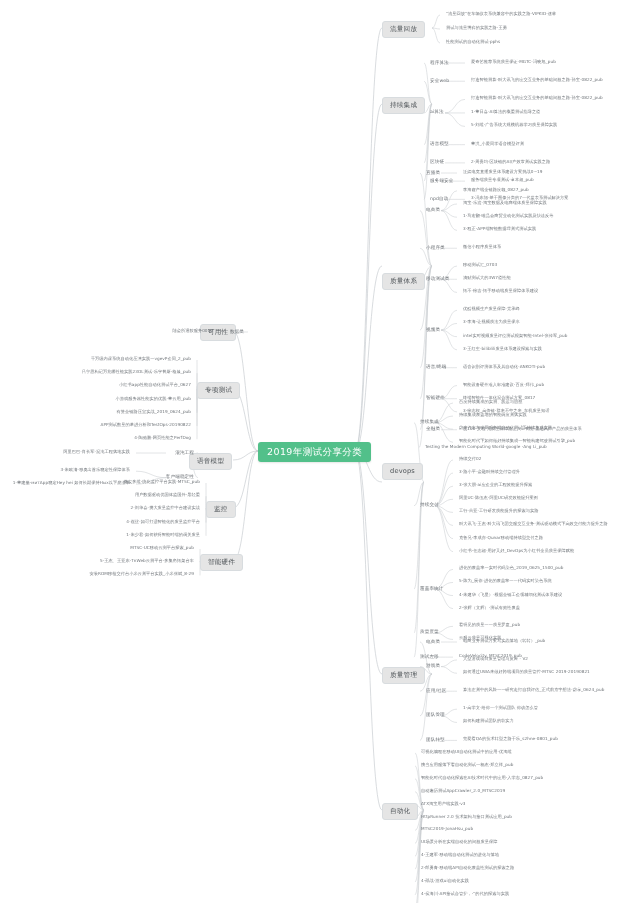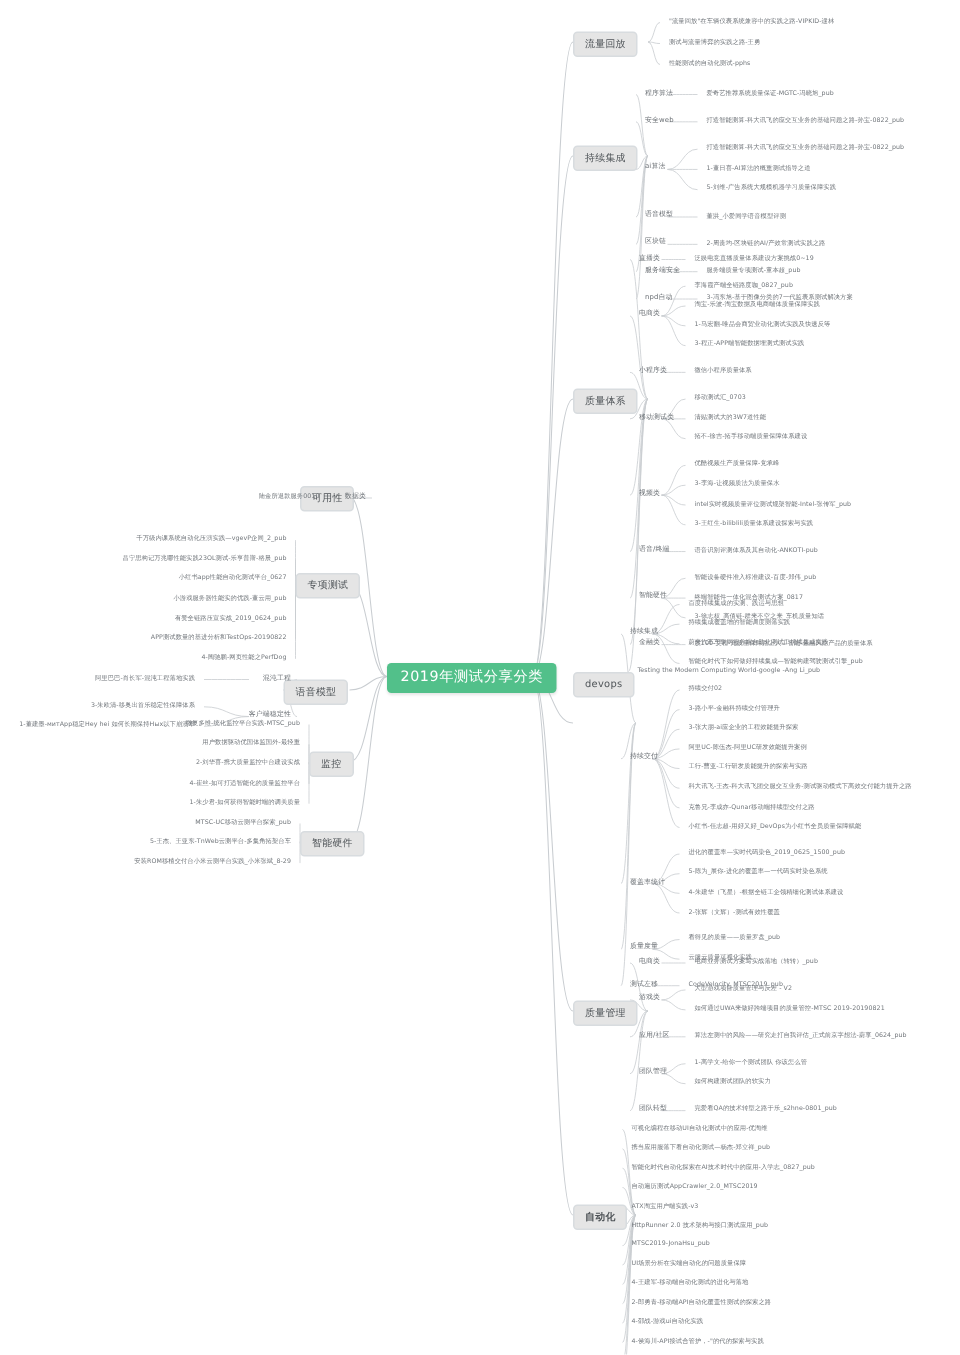--- a/index.html
+++ b/index.html
@@ -197,24 +197,24 @@
         <path d="M200 561 C 200 561 200 549 200 549"></path>
         <path d="M200 561 C 200 561 200 562.2 200 562.2"></path>
         <path d="M200 561 C 200 561 200 575.4000000000001 200 575.4000000000001"></path>
       </g>
   </svg>
 
   <div class="node root" style="left:258px;top:442px;">2019年测试分享分类</div>
 
   <div class="node main" style="left:382px;top:21px;">流量回放</div>
   <div class="node main" style="left:382px;top:97px;">持续集成</div>
-  <div class="node main" style="left:382px;top:259px;">质量体系</div>
-  <div class="node main" style="left:382px;top:448px;">devops</div>
+  <div class="node main" style="left:382px;top:273px;">质量体系</div>
+  <div class="node main" style="left:382px;top:463px;">devops</div>
   <div class="node main" style="left:382px;top:667px;">质量管理</div>
-  <div class="node main" style="left:382px;top:803px;font-weight:bold;">自动化</div>
+  <div class="node main" style="left:382px;top:803px;">自动化</div>
 
   <div class="node main" style="left:200px;top:324px;">可用性</div>
   <div class="node main" style="left:197px;top:382px;">专项测试</div>
   <div class="node main" style="left:189px;top:453px;">语音模型</div>
   <div class="node main" style="left:206px;top:501px;">监控</div>
   <div class="node main" style="left:200px;top:554px;">智能硬件</div>
 
   <div id="dynamic">
       <div class="node leaf" style="left: 445px; top: 12px;">"流量回放"在车辆仪表系统兼容中的实践之路-VIPKID-逯林</div>
       <div class="node leaf" style="left: 445px; top: 26px;">测试与流量博弈的实践之路-王勇</div>

